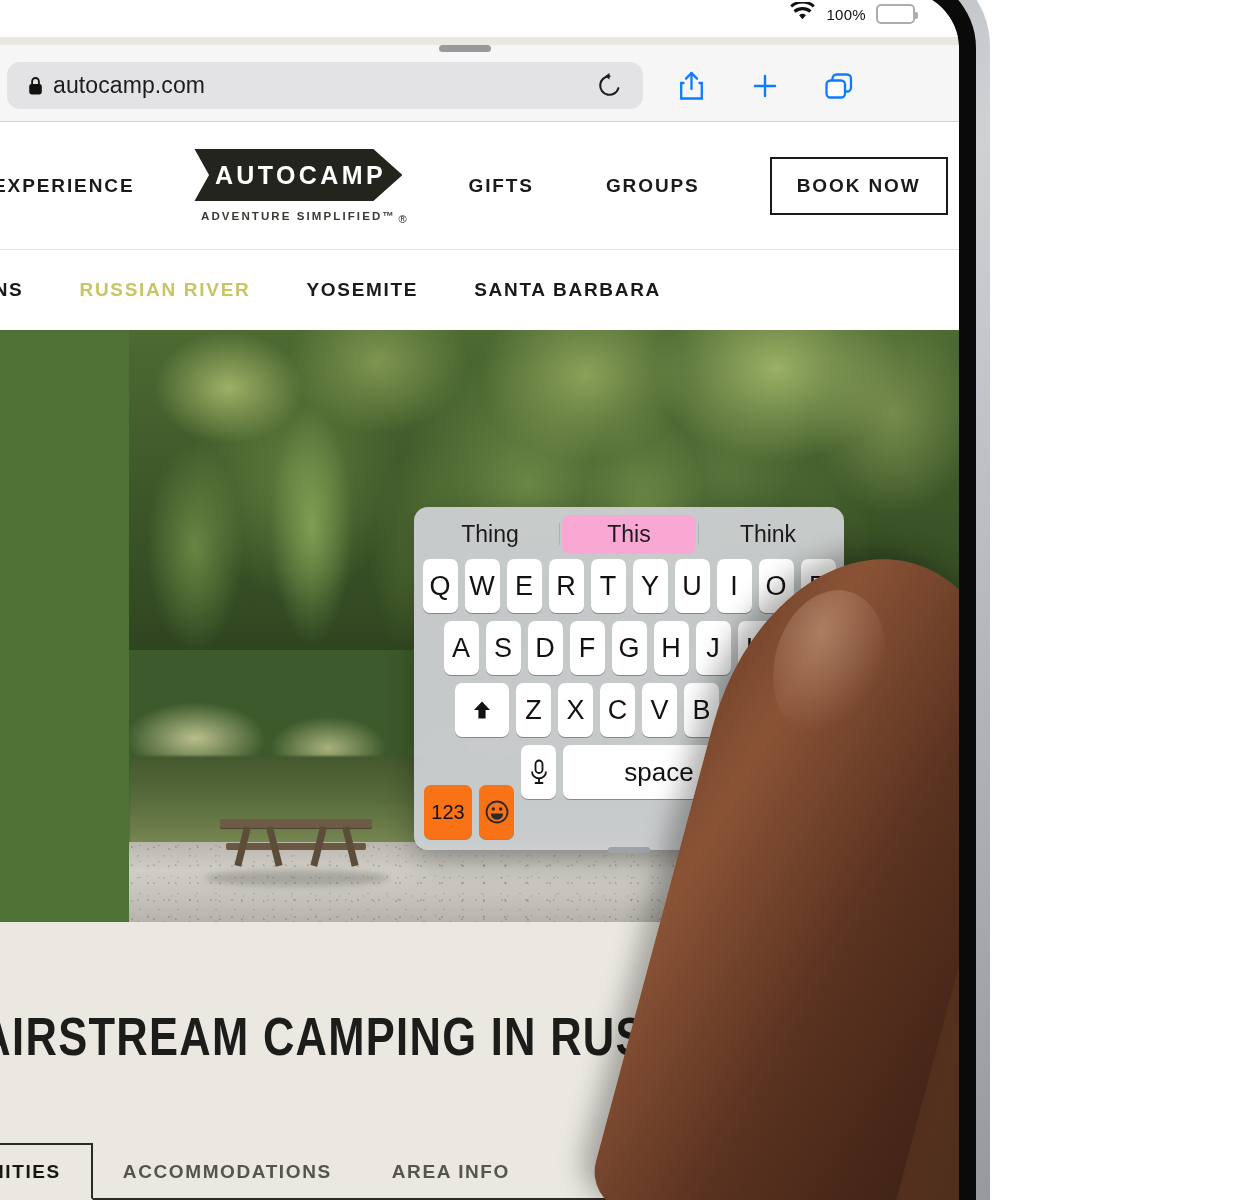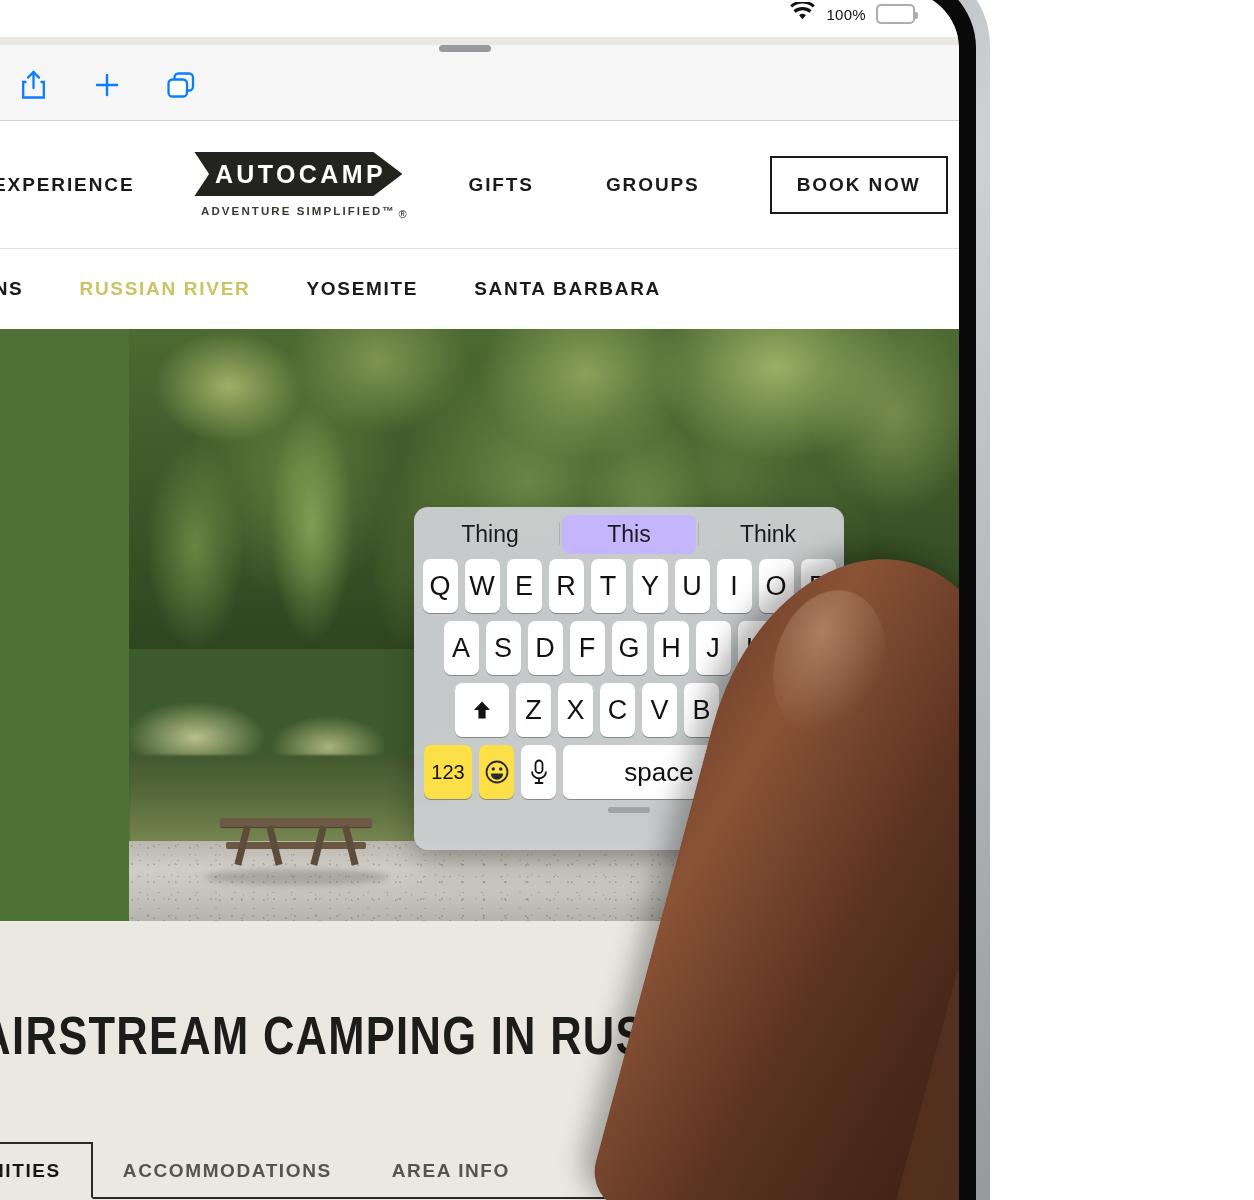--- a/index.html
+++ b/index.html
@@ -116,21 +116,21 @@
     white-space: nowrap;
   }
   #logo-block {
     margin: 0 66px 0 60px;
     display: flex; flex-direction: column; align-items: center;
     position: relative;
   }
   #logo-banner {
     position: relative;
     background: #24241f;
-    height: 44px;
+    height: 52px;
     width: 208px;
     display: flex; align-items: center; justify-content: center;
     clip-path: polygon(0 0, 86% 0, 100% 50%, 86% 100%, 0 100%, 7% 50%);
   }
   #logo-wordmark {
     color: #fff;
     font-size: 25px; font-weight: 700;
     letter-spacing: 3.4px;
     padding-left: 4px;
     font-family: "Liberation Sans Narrow","Liberation Sans",sans-serif;
@@ -293,42 +293,42 @@
   .prediction {
     flex: 1 1 0;
     text-align: center;
     font-size: 23px;
     color: #1b1b1d;
     padding: 6px 0;
     margin: 0 2px;
     border-radius: 8px;
     cursor: pointer;
   }
-  .prediction.selected { background: #c4b5fd; }
+  .prediction.selected { background: #f9a8d4; }
   .prediction-divider {
     width:1px; height:22px; background: rgba(0,0,0,.12);
   }
   .key-row {
     display: flex; justify-content: center;
     gap: 7px;
     margin-bottom: 8px;
     padding: 0 3px;
   }
   .key {
     width: 35px; height: 54px;
     background: #fff;
     border-radius: 7px;
     display: flex; align-items: center; justify-content: center;
     font-size: 27px;
     color: #121214;
     box-shadow: 0 1px 0 rgba(0,0,0,.32);
     cursor: pointer;
     flex: 0 0 auto;
   }
-  .key.dark { background: #fde047; }
+  .key.dark { background: #f97316; margin-top: 40px; }
   #row-1 { margin-top: 4px; }
   #row-2 { padding-left: 20px; padding-right: 20px; }
   .key.shift { width: 54px; }
   .key.wide { width: 48px; font-size: 20px; }
   .key.space { flex: 1 1 auto; font-size: 26px; }
   .key.return { width: 72px; font-size: 22px; color:#121214; }
   #kb-drag-handle {
     width: 42px; height: 6px; border-radius: 3px;
     background: #9fa2a6;
     margin: 6px auto 0 auto;
@@ -431,20 +431,35 @@
           <span id="battery-percent">100%</span>
           <span class="battery-shell">
             <span class="battery-fill"></span>
           </span>
         </div>
       </div>
 
       <div id="safari-chrome">
         <div id="tab-drag-handle"></div>
         <div id="toolbar-row">
+          <div id="url-field">
+            <span id="lock-icon">
+              <svg width="17" height="21" viewBox="0 0 17 21">
+                <path d="M4.2 9V6.4a4.3 4.3 0 0 1 8.6 0V9h-1.8V6.4a2.5 2.5 0 0 0-5 0V9z" fill="#111"></path>
+                <rect x="2.2" y="9" width="12.6" height="10.4" rx="2.4" fill="#111"></rect>
+              </svg>
+            </span>
+            <span id="url-text">autocamp.com</span>
+            <span id="reload-button">
+              <svg width="27" height="27" viewBox="0 0 27 27">
+                <path d="M13.5 4.2a9.3 9.3 0 1 0 8.9 12" stroke="#1c1c1e" stroke-width="2.1" fill="none" stroke-linecap="round"></path>
+                <path d="M13.5 1.1v6.3l-4.6-3.1z" fill="#1c1c1e"></path>
+              </svg>
+            </span>
+          </div>
 
           <div class="tb-btn">
             <svg width="29" height="32" viewBox="0 0 29 32">
               <path d="M14.5 3v16" stroke="#0a7cff" stroke-width="2.3" stroke-linecap="round"></path>
               <path d="M9 8.6l5.5-5.6L20 8.6" stroke="#0a7cff" stroke-width="2.3" fill="none" stroke-linecap="round" stroke-linejoin="round"></path>
               <path d="M6.5 13H4.2v15.5h20.6V13h-2.3" stroke="#0a7cff" stroke-width="2.3" fill="none" stroke-linecap="round"></path>
             </svg>
           </div>
 
           <div class="tb-btn">

